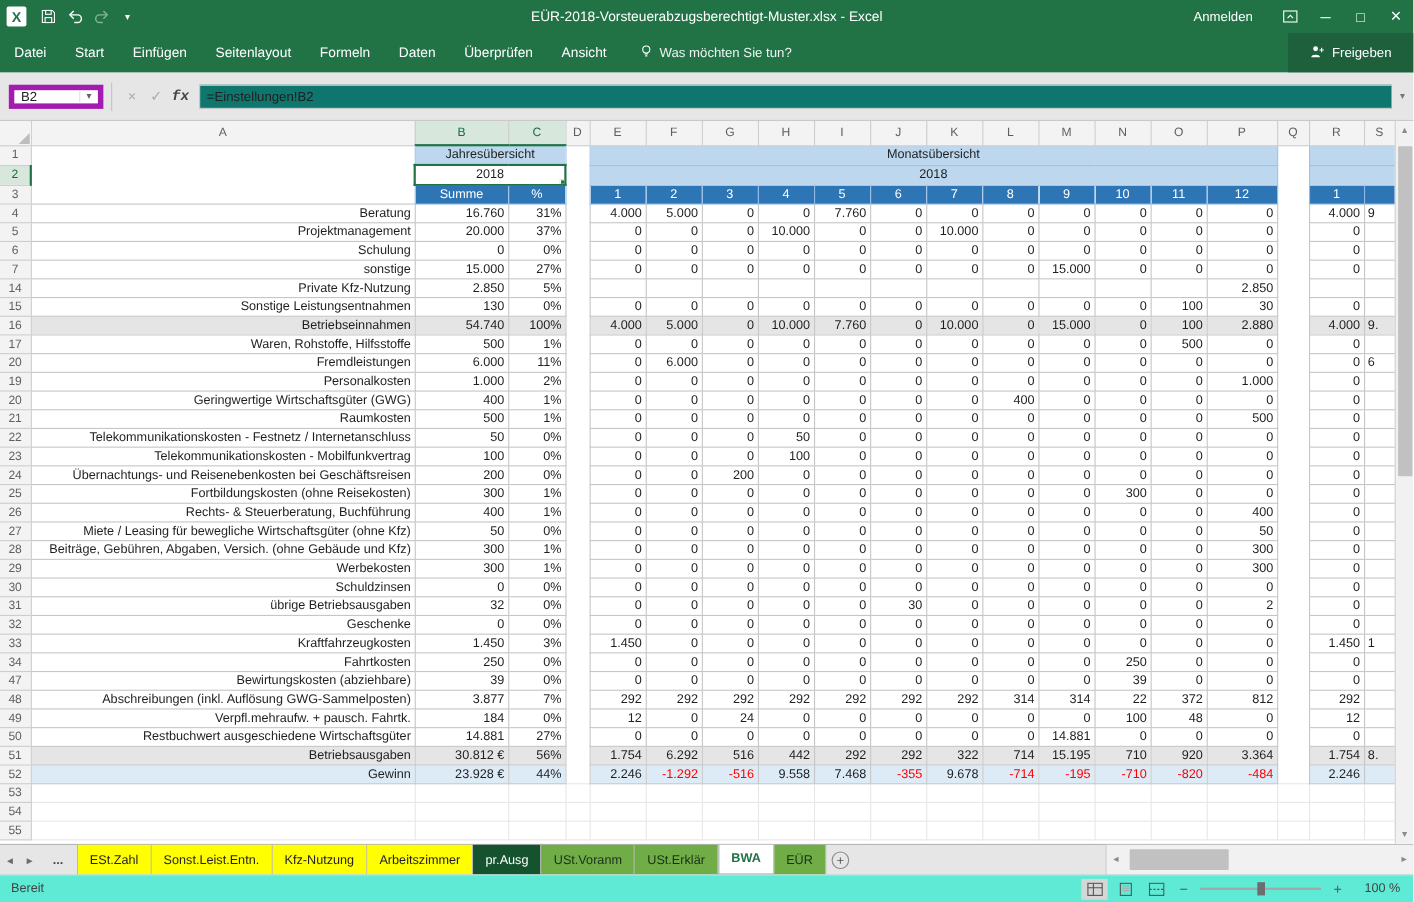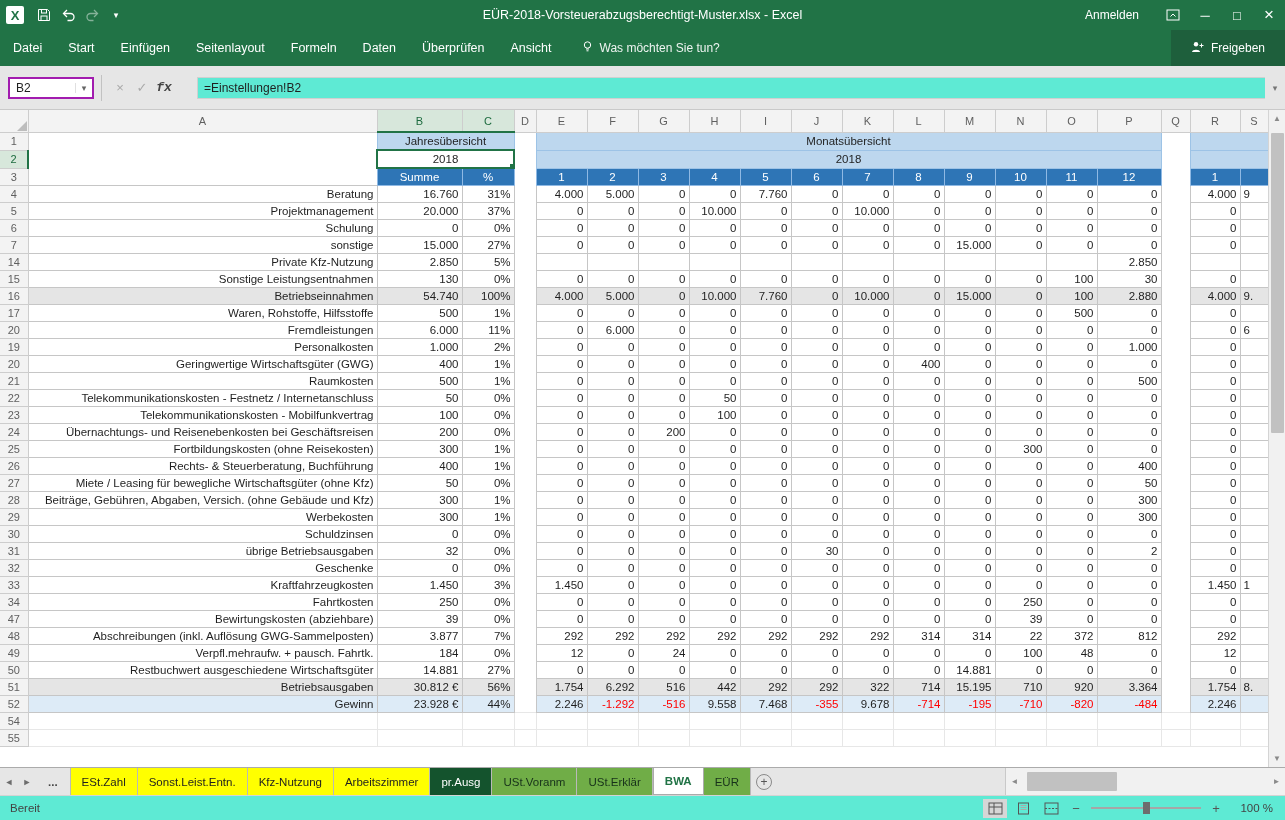--- a/index.html
+++ b/index.html
@@ -21,28 +21,28 @@
 
   
   .ribbon{flex:0 0 36px;background:#217346;display:flex;align-items:center}
   .rtabs{display:flex;height:36px}
   .rtab{color:#fff;padding:0 13px;line-height:36px;font-size:12.5px;cursor:default}
   .tellme{display:flex;align-items:center;gap:6px;color:rgba(255,255,255,.92);margin-left:16px;font-size:12px}
   .share{margin-left:auto;height:36px;display:flex;align-items:center;gap:7px;background:#1e5f3c;color:#fff;padding:0 20px;font-size:12px}
 
   
   .fbar{flex:0 0 44px;background:#e6e6e6;border-bottom:1px solid #c9c9c9;display:flex;align-items:center;padding:0 0 0 8px}
-  .namebox{width:86px;height:22px;background:#fff;border:2px solid #a21caf;display:flex;align-items:center;font-size:12px}
+  .namebox{width:86px;height:22px;background:#fff;border:5px solid #a21caf;display:flex;align-items:center;font-size:12px}
   .namebox>span:first-child{flex:1;padding-left:6px}
   .nb-arrow{width:17px;text-align:center;color:#666;border-left:1px solid #e0e0e0;font-size:9px}
   .fsep{width:1px;height:26px;background:#c2c2c2;margin:0 7px}
   .fbtn{width:22px;height:22px;display:flex;align-items:center;justify-content:center;color:#6d6d6d;font-size:13px}
   .fbtn.dim{opacity:.5}
   .fx{font-family:Liberation Mono, monospace;font-style:italic;font-weight:bold;color:#444;font-size:13px}
-  .finput{flex:1;height:22px;background:#5eead4;border:1px solid #d0d0d0;border-right:0;display:flex;align-items:center;padding-left:6px;font-size:12px;margin-left:22px}
+  .finput{flex:1;height:22px;background:#0f766e;border:1px solid #d0d0d0;border-right:0;display:flex;align-items:center;padding-left:6px;font-size:12px;margin-left:6px}
   .fchev{width:20px;height:22px;display:flex;align-items:center;justify-content:center;color:#777;font-size:9px}
 
   
   .gridzone{flex:0 0 657px;position:relative;background:#fff;overflow:hidden}
   table.sheet{border-collapse:collapse;table-layout:fixed;width:1268px;font-size:11.5px}
   .sheet thead th{height:22px;background:#f3f3f3;border-right:1px solid #cdcdcd;border-bottom:1px solid #cdcdcd;font-weight:normal;color:#5f5f5f;font-size:11px;text-align:center}
   .sheet thead th.sel{background:#d7e7db;color:#1d6b3f;border-bottom:2px solid #217346}
   .corner{position:relative}
   .corner::after{content:"";position:absolute;right:1px;bottom:1px;border-left:10px solid transparent;border-bottom:10px solid #bdbdbd}
   .sheet td{height:17px;padding:0 3px;white-space:nowrap;overflow:hidden;line-height:16px}
@@ -950,20 +950,42 @@
           <td class="v result neg">-714</td>
           <td class="v result neg">-195</td>
           <td class="v result neg">-710</td>
           <td class="v result neg">-820</td>
           <td class="v result neg">-484</td>
           <td class="gp"></td>
           <td class="v result">2.246</td>
           <td class="v sx result"></td>
         </tr>
         <tr>
+          <th class="rh">53</th>
+          <td class="e"></td>
+          <td class="e"></td>
+          <td class="e"></td>
+          <td class="e"></td>
+          <td class="e"></td>
+          <td class="e"></td>
+          <td class="e"></td>
+          <td class="e"></td>
+          <td class="e"></td>
+          <td class="e"></td>
+          <td class="e"></td>
+          <td class="e"></td>
+          <td class="e"></td>
+          <td class="e"></td>
+          <td class="e"></td>
+          <td class="e"></td>
+          <td class="e"></td>
+          <td class="e"></td>
+          <td class="e"></td>
+        </tr>
+        <tr>
           <th class="rh">54</th>
           <td class="e"></td>
           <td class="e"></td>
           <td class="e"></td>
           <td class="e"></td>
           <td class="e"></td>
           <td class="e"></td>
           <td class="e"></td>
           <td class="e"></td>
           <td class="e"></td>

